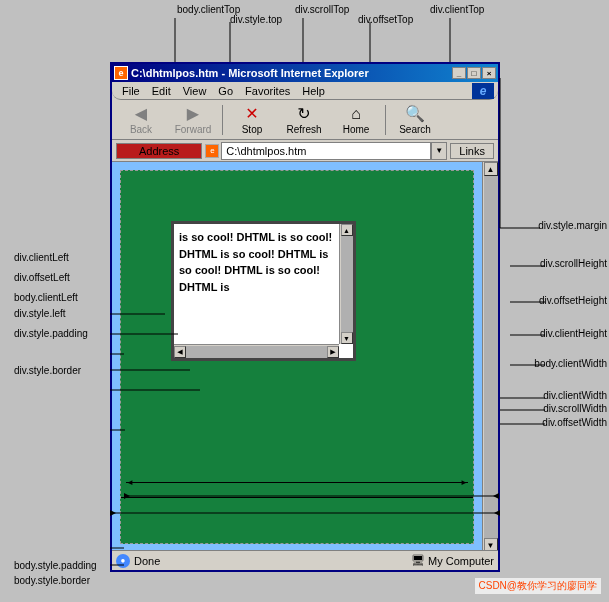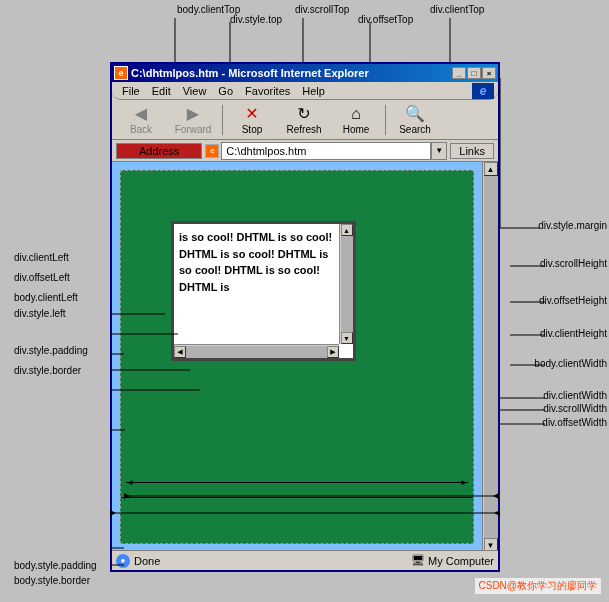--- a/index.html
+++ b/index.html
@@ -299,21 +299,20 @@
       top: 292px;
       left: 2px;
     }
     .lbl-left-div-style-left {
       top: 308px;
       left: 2px;
     }
     .lbl-left-div-style-padding {
       top: 328px;
       left: 2px;
-      margin-top: 17px;
     }
     .lbl-left-div-style-border {
       top: 365px;
       left: 2px;
     }
 
     
     .lbl-bottom-body-client-width {
       top: 488px;
       left: 175px;

